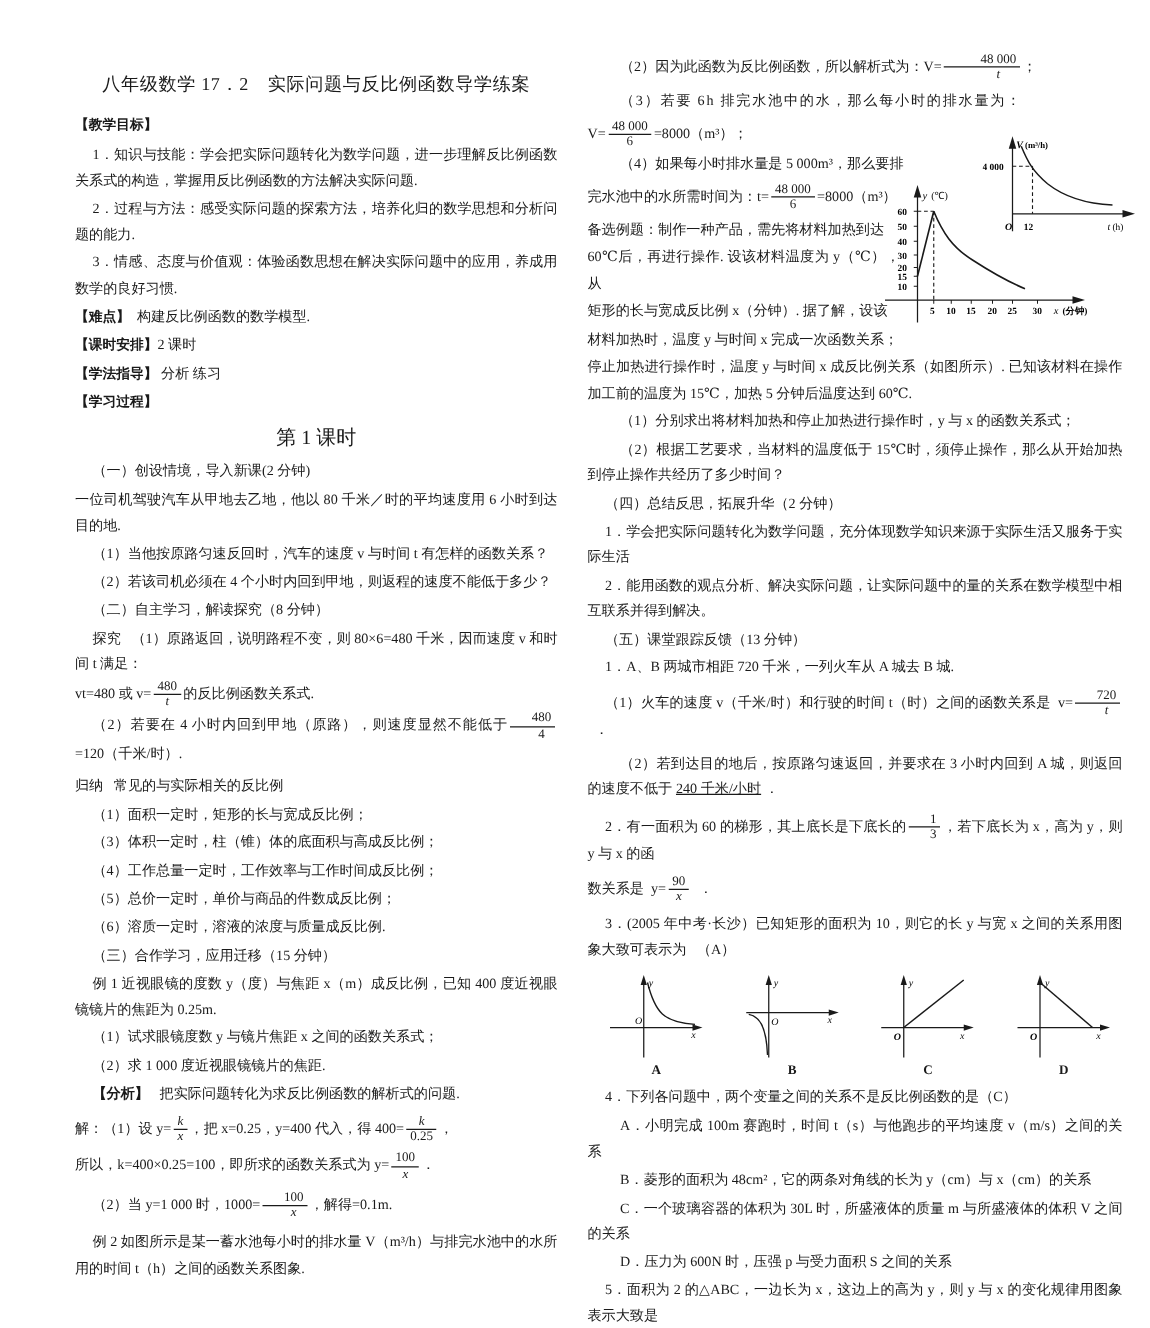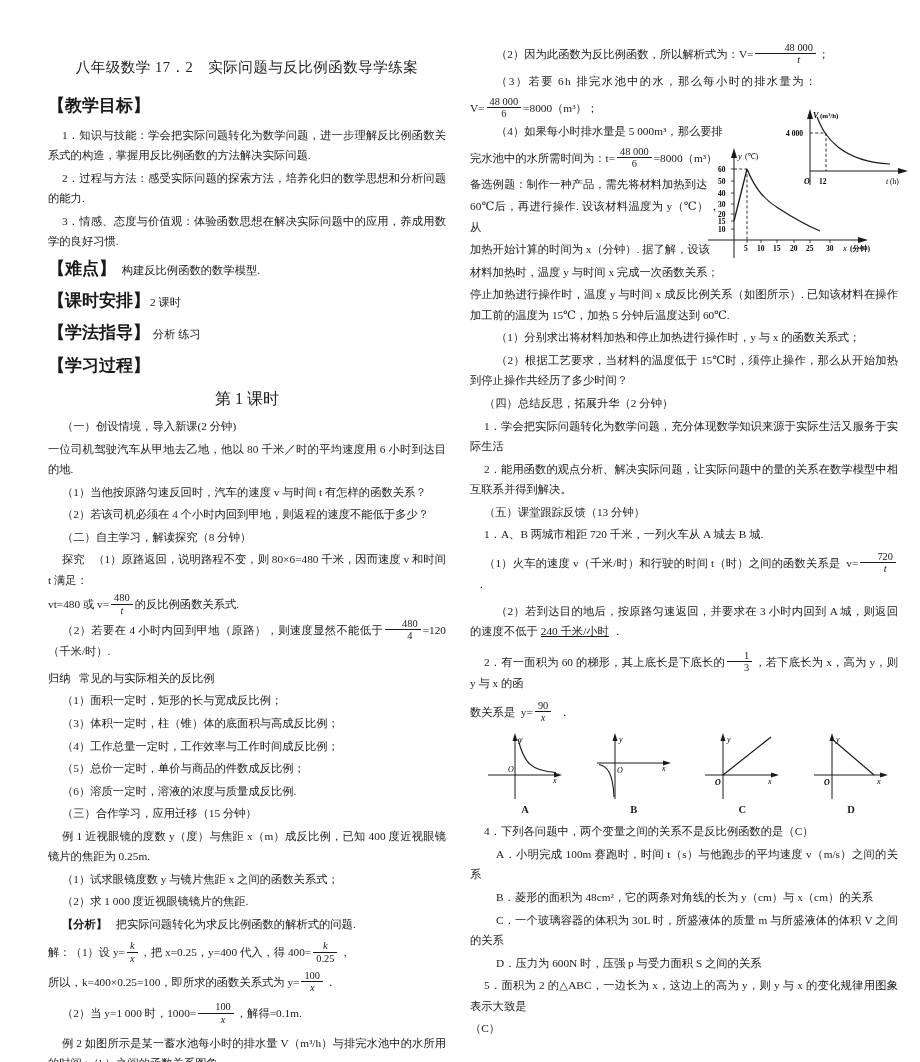--- a/index.html
+++ b/index.html
@@ -21,32 +21,32 @@
   .columns {
     display: flex;
     width: 920px;
     height: 1062px;
   }
   .col {
     width: 460px;
     padding: 40px 22px 0 22px;
     position: relative;
   }
-  .col-left { padding-left: 48px; padding-right: 14px; }
+  .col-left { padding-left: 60px; padding-right: 14px; }
   .col-right { padding-left: 10px; }
 
   .doc-title {
     text-align: center;
     font-size: 14.5px;
     letter-spacing: 0.5px;
     margin: 18px 0 14px 0;
     font-weight: normal;
   }
   .sec-head {
-    font-size: 17px;
+    font-size: 11px;
     font-weight: bold;
     margin: 4px 0 4px 0;
     line-height: 1.75;
   }
   p {
     margin: 0 0 2px 0;
     font-size: 11.3px;
     line-height: 1.82;
     text-align: justify;
   }
@@ -150,38 +150,39 @@
     <p class="indent2" style="margin-top:2px"><span>（2）因为此函数为反比例函数，所以解析式为：V=</span><span class="frac"><span class="num">48 000</span><span class="den">t</span></span><span>；</span></p>
 
     <p class="indent2" style="letter-spacing:1.4px; margin-top:6px">（3）若要 6h 排完水池中的水，那么每小时的排水量为：</p>
     <p class="noindent" style="margin-top:4px"><span>V=</span><span class="frac"><span class="num">48 000</span><span class="den up">6</span></span><span>=8000（m³）；</span></p>
 
     <p class="indent2" style="width:300px">（4）如果每小时排水量是 5 000m³，那么要排</p>
     <p class="noindent" style="margin-top:4px; width:320px"><span>完水池中的水所需时间为：t=</span><span class="frac"><span class="num">48 000</span><span class="den up">6</span></span><span>=8000（m³）</span></p>
 
     <p class="noindent" style="margin-top:4px; width:250px">备选例题：制作一种产品，需先将材料加热到达</p>
     <p class="noindent" style="width:250px">60℃后，再进行操作. 设该材料温度为 y（℃），从</p>
-    <p class="noindent" style="width:250px">加热开始计算的时间为 x（分钟）. 据了解，设该</p>
+    <p class="noindent" style="width:250px">矩形的长与宽成反比例 x（分钟）. 据了解，设该</p>
     <p class="noindent" style="width:250px">材料加热时，温度 y 与时间 x 完成一次函数关系；</p>
     <p class="noindent">停止加热进行操作时，温度 y 与时间 x 成反比例关系（如图所示）. 已知该材料在操作加工前的温度为 15℃，加热 5 分钟后温度达到 60℃.</p>
     <p class="indent2">（1）分别求出将材料加热和停止加热进行操作时，y 与 x 的函数关系式；</p>
     <p class="indent2">（2）根据工艺要求，当材料的温度低于 15℃时，须停止操作，那么从开始加热到停止操作共经历了多少时间？</p>
 
     <p class="indent1">（四）总结反思，拓展升华（2 分钟）</p>
     <p class="indent1">1．学会把实际问题转化为数学问题，充分体现数学知识来源于实际生活又服务于实际生活</p>
     <p class="indent1">2．能用函数的观点分析、解决实际问题，让实际问题中的量的关系在数学模型中相互联系并得到解决。</p>
 
     <p class="indent1">（五）课堂跟踪反馈（13 分钟）</p>
     <p class="indent1">1．A、B 两城市相距 720 千米，一列火车从 A 城去 B 城.</p>
     <p class="indent1" style="margin-top:6px"><span>（1）火车的速度 v（千米/时）和行驶的时间 t（时）之间的函数关系是</span>&nbsp;&nbsp;<span>v=</span><span class="frac"><span class="num">720</span><span class="den">t</span></span>&nbsp;&nbsp;<span>．</span></p>
     <p class="indent2" style="margin-top:6px"><span>（2）若到达目的地后，按原路匀速返回，并要求在 3 小时内回到 A 城，则返回的速度不低于</span><span class="ul-ans">240 千米/小时</span><span>．</span></p>
 
     <p class="indent1" style="margin-top:8px"><span>2．有一面积为 60 的梯形，其上底长是下底长的</span><span class="frac"><span class="num">1</span><span class="den up">3</span></span><span>，若下底长为 x，高为 y，则 y 与 x 的函</span></p>
     <p class="noindent" style="margin-top:6px"><span>数关系是</span>&nbsp;&nbsp;<span>y=</span><span class="frac"><span class="num">90</span><span class="den">x</span></span>&nbsp;&nbsp;<span>．</span></p>
 
+    <p class="indent1" style="margin-top:6px"><span>3．(2005 年中考·长沙）已知矩形的面积为 10，则它的长 y 与宽 x 之间的关系用图象大致可表示为</span>&nbsp;&nbsp;&nbsp;<span>（A）</span></p>
 
     <div class="opt-row">
       <div class="opt-item">
         <svg width="82" height="74" viewBox="0 0 82 74">
           <line x1="4" y1="46" x2="74" y2="46" stroke="#1a1a1a" stroke-width="1"></line>
           <polygon points="78,46 70,43.5 70,48.5" fill="#1a1a1a"></polygon>
           <line x1="31" y1="70" x2="31" y2="8" stroke="#1a1a1a" stroke-width="1"></line>
           <polygon points="31,4 28.5,12 33.5,12" fill="#1a1a1a"></polygon>
           <path d="M34 10 C40 34 47 42 72 43.5" fill="none" stroke="#1a1a1a" stroke-width="1.1"></path>
           <text x="24" y="43" font-size="8" font-style="italic">O</text>

